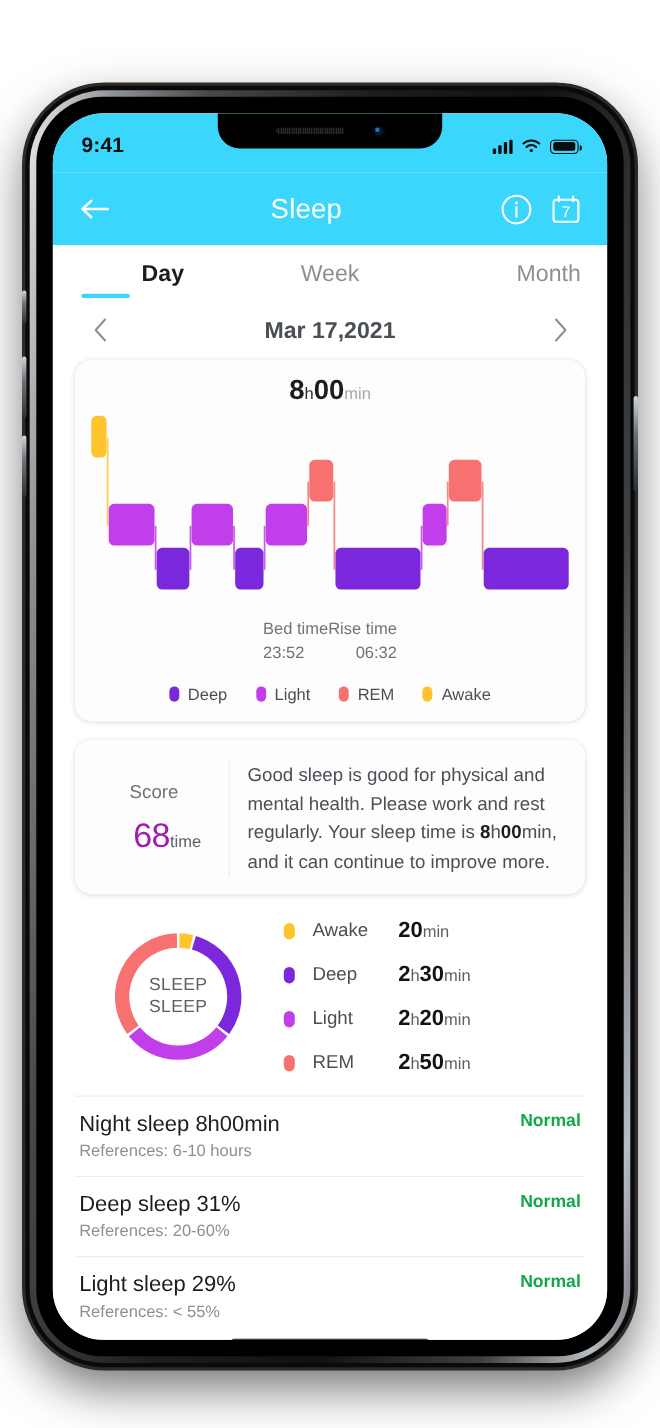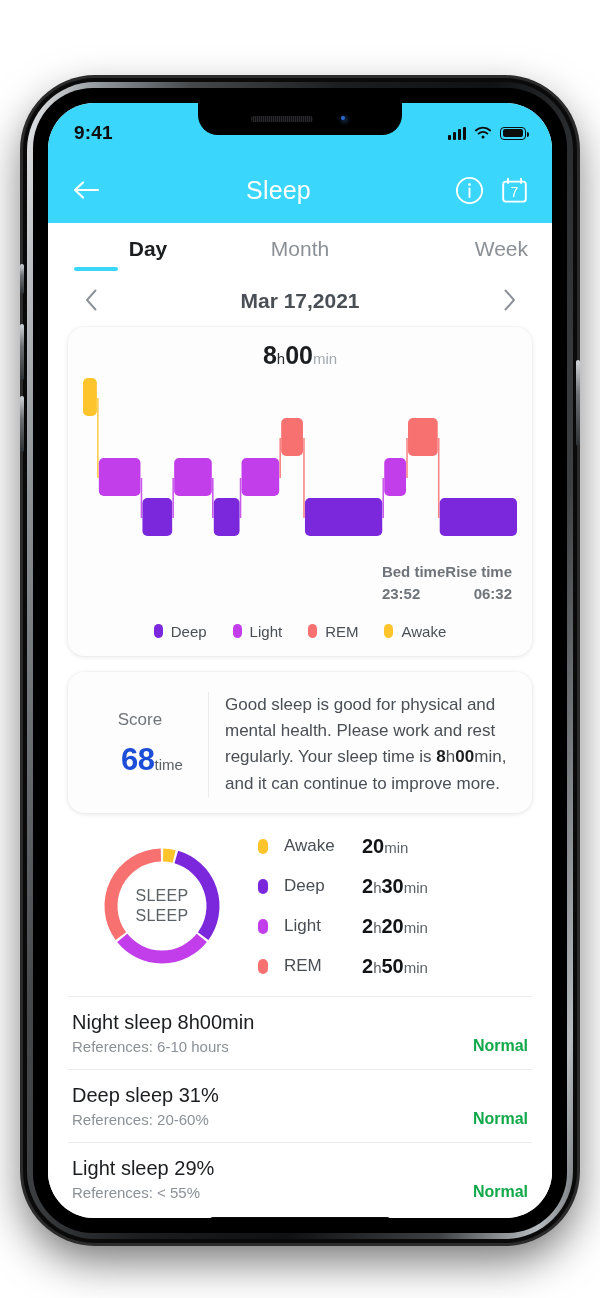--- a/index.html
+++ b/index.html
@@ -109,35 +109,35 @@
   }
 
   
   #chart-card{ padding:14px 14px 12px 14px; }
   #total-sleep{ text-align:center; font-size:15px; color:#a4a9ae; margin-bottom:6px; }
   #total-sleep b{ font-size:25px; color:#1b1d1f; font-weight:700; }
   #total-sleep .u{ font-size:15px; color:#2b2f33; font-weight:400; }
   #hypnogram{ position:relative; width:100%; height:175px; }
   #hypnogram svg{ display:block; width:100%; height:100%; }
 
-  #times-row{ display:flex; justify-content:flex-end; padding:10px 6px 0 6px;font-weight:bold; }
+  #times-row{ display:flex; justify-content:center; padding:10px 6px 0 6px; }
   .time-block{ font-size:15px; color:#6e7479; line-height:1.45; }
   .time-block.right{ text-align:right; }
 
   #chart-legend{ display:flex; justify-content:center; gap:26px; padding:18px 0 4px 0; }
   .legend-item{ display:flex; align-items:center; gap:8px; font-size:15px; color:#4a4f55; }
   .legend-dot{ width:9px; height:14px; border-radius:5px; }
 
   
   #score-card{ margin-top:16px; padding:20px 16px 16px 16px; display:flex; }
   #score-left{ width:125px; flex-shrink:0; display:flex; flex-direction:column;
     align-items:center; justify-content:center; border-right:1px solid #e9ebed; padding-right:12px; }
   #score-label{ font-size:17px; color:#6e7479; margin-bottom:12px; }
   #score-value{ font-size:15px; color:#5c6165; }
-  #score-value b{ font-size:31px; color:#1d4ed8; font-weight:700; letter-spacing:-.5px;margin-left:24px; }
+  #score-value b{ font-size:31px; color:#a21caf; font-weight:400; letter-spacing:-.5px;margin-left:24px; }
   #score-text{ flex:1; padding-left:16px; font-size:17px; line-height:1.55; color:#4a4f55; }
   #score-text b{ color:#1b1d1f; font-weight:700; }
   #score-text .u{ font-weight:400; color:#4a4f55; }
 
   
   #ratio-section{ display:flex; align-items:center; padding:22px 4px 18px 4px; }
   #donut-wrap{ width:180px; flex-shrink:0; display:flex; justify-content:center; position:relative; }
   #donut-center{
     position:absolute; left:0; right:0; top:50%; transform:translateY(-50%);
     text-align:center; font-size:16px; color:#5c6165; line-height:1.25; letter-spacing:.3px;
@@ -145,21 +145,21 @@
   #ratio-legend{ flex:1; padding-left:6px; }
   .ratio-row{ display:flex; align-items:center; margin-bottom:17px; }
   .ratio-row:last-child{ margin-bottom:0; }
   .ratio-dot{ width:10px; height:15px; border-radius:5px; margin-right:16px; flex-shrink:0; }
   .ratio-name{ width:78px; font-size:17px; color:#4a4f55; }
   .ratio-val{ font-size:15px; color:#5c6165; }
   .ratio-val b{ font-size:20px; color:#111315; font-weight:700; }
 
   
   .metric-row{
-    display:flex; align-items:flex-end; justify-content:space-between;
+    display:flex; align-items:flex-start; justify-content:space-between;
     padding:14px 4px; border-top:1px solid #ececee;gap:12px;
   }
   .metric-left .m-title{ font-size:20px; color:#1b1d1f; margin-bottom:4px; }
   .metric-left .m-ref{ font-size:15px; color:#8b9096; }
   .m-status{ font-size:16px; font-weight:700; color:#11A84A; }
 
   
   #home-indicator{
     position:absolute; left:50%; transform:translateX(-50%);
     bottom:-5px; width:180px; height:6px; background:#0a0a0a; border-radius:3px; z-index:6;
@@ -222,22 +222,22 @@
             <rect x="3.2" y="5.6" width="22.6" height="20" rx="2.6" stroke="#fff" stroke-width="1.9" fill="none"></rect>
             <path d="M8 2.6v4.4M21 2.6v4.4" stroke="#fff" stroke-width="1.9" stroke-linecap="round"></path>
             <text x="14.5" y="21" text-anchor="middle" fill="#fff" font-size="14" font-family="Liberation Sans, sans-serif">7</text>
           </svg>
         </div>
       </div>
     </div>
 
     <div id="tabs">
       <div class="tab active">Day</div>
+      <div class="tab">Week</div>
       <div class="tab">Month</div>
-      <div class="tab">Week</div>
     </div>
 
     <div id="content">
 
       <div id="date-nav">
         <div class="date-chev">
           <svg width="13" height="22" viewBox="0 0 13 22">
               <path d="M10.5 1.5L2 11l8.5 9.5" stroke="#8b9096" stroke-width="1.9" fill="none" stroke-linecap="round" stroke-linejoin="round"></path>
             </svg>
         </div>

